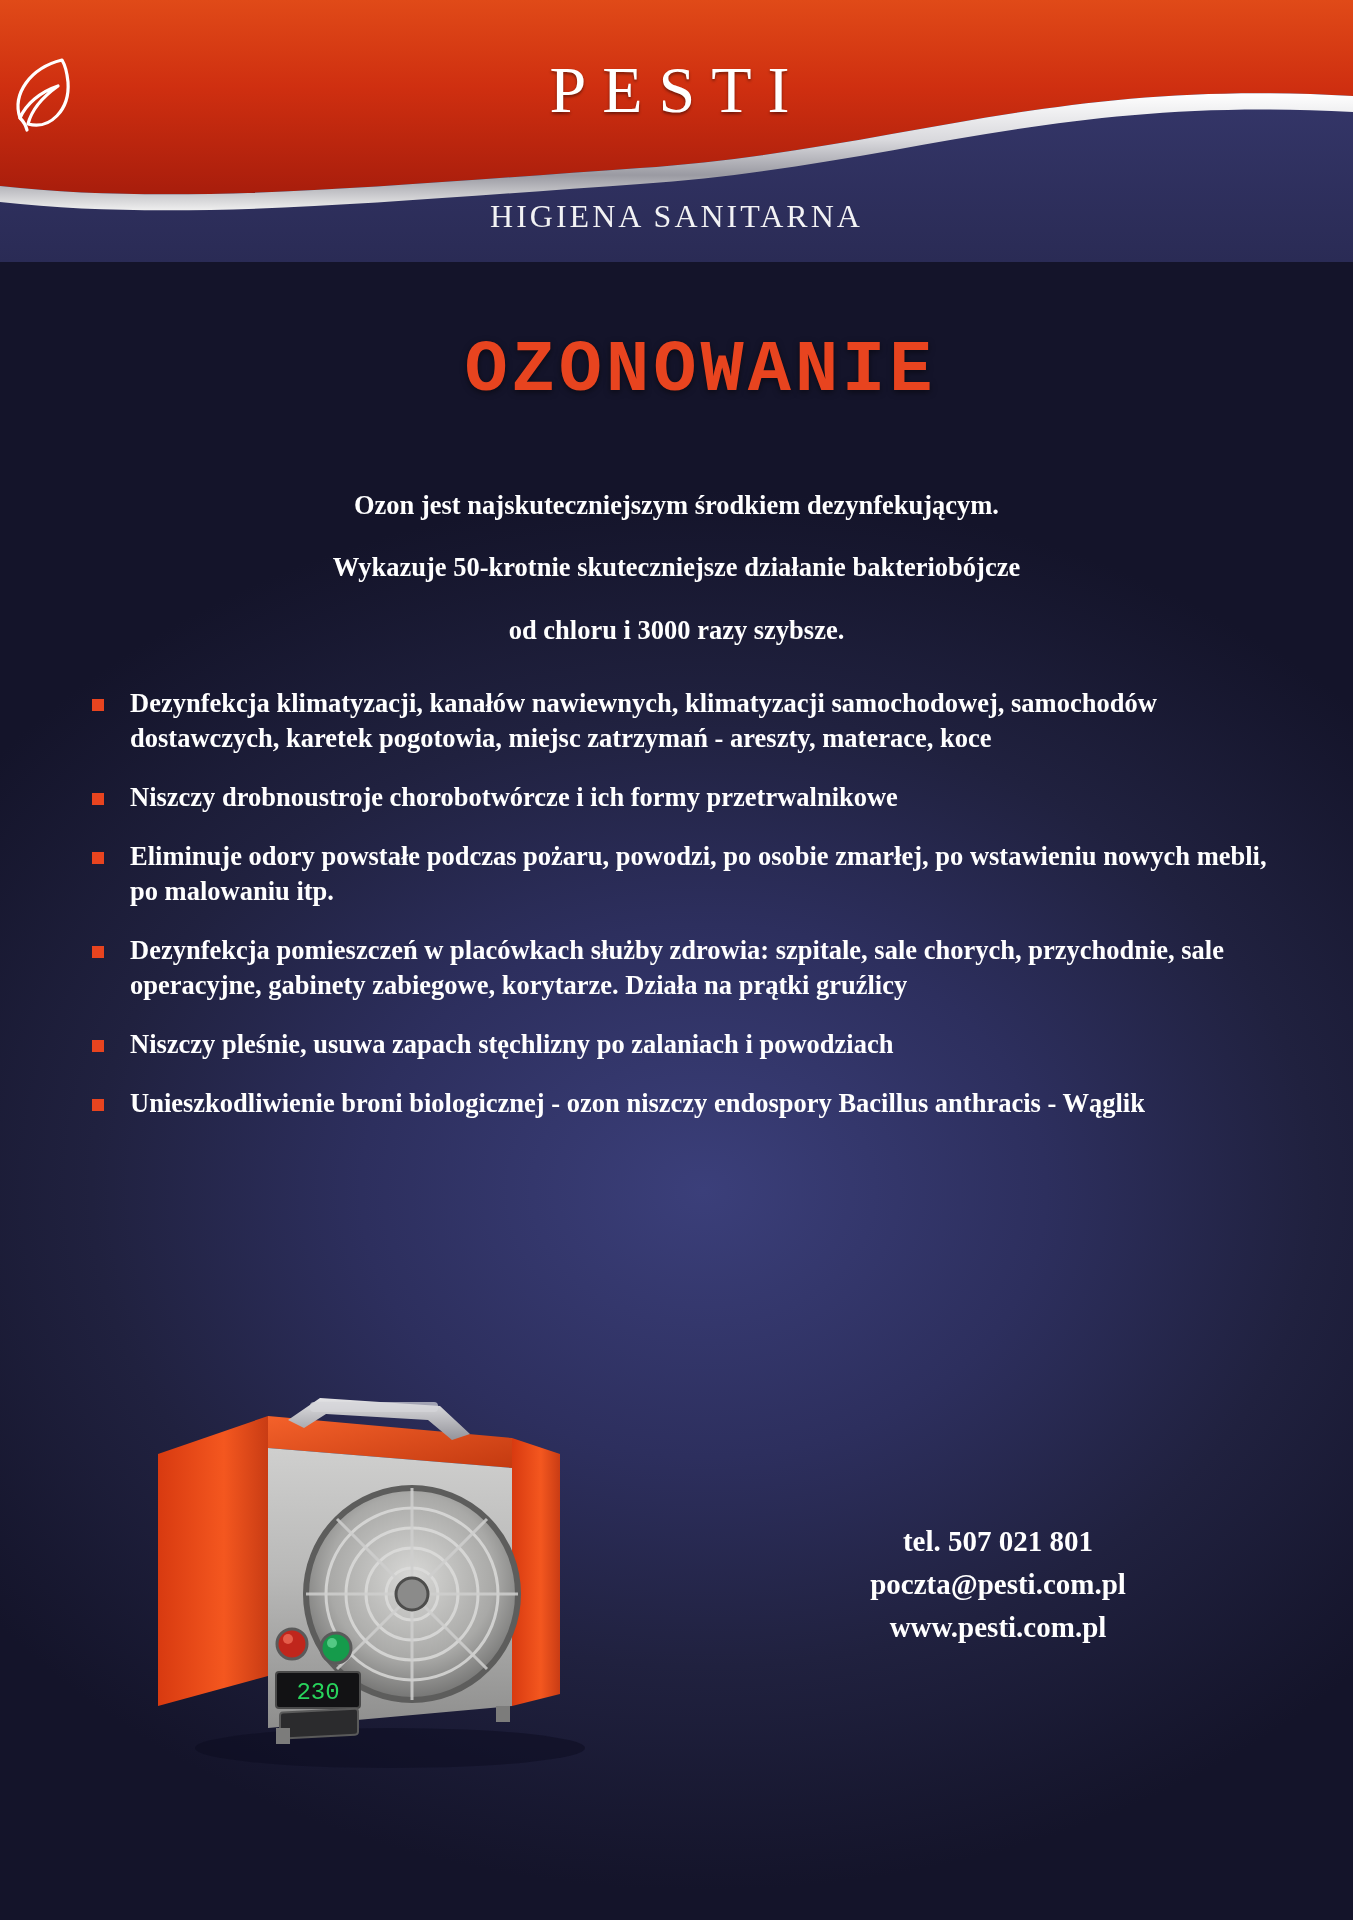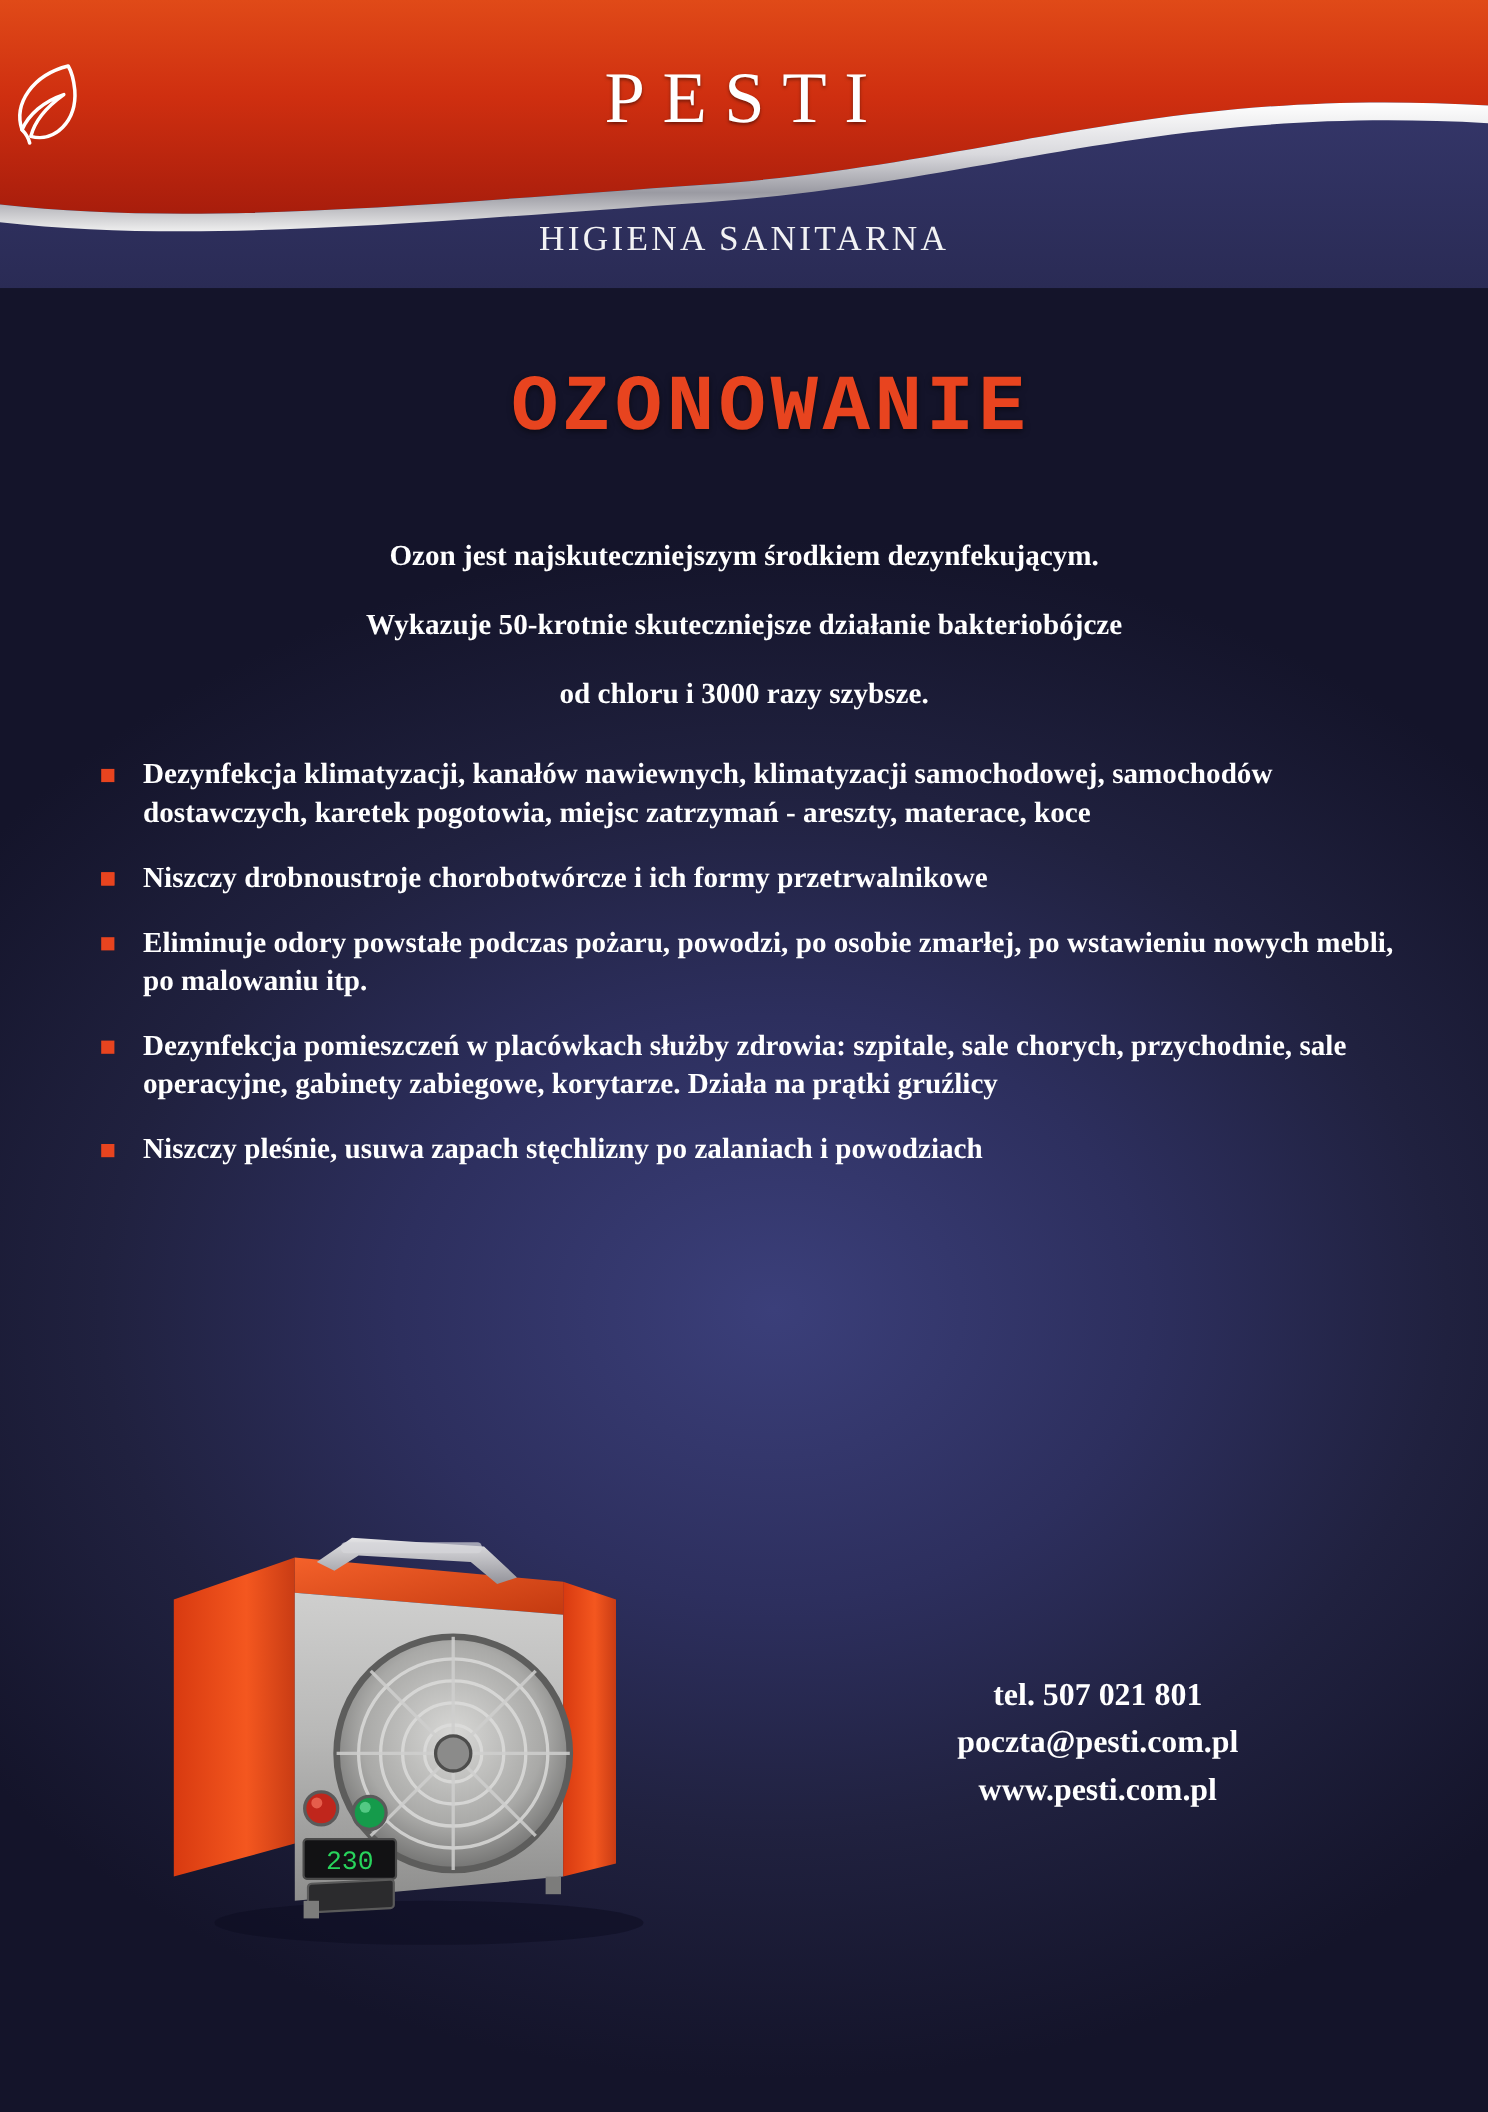--- a/index.html
+++ b/index.html
@@ -218,20 +218,24 @@
       <span class="bullet-marker"></span>
       <span>Eliminuje odory powstałe podczas pożaru, powodzi, po osobie zmarłej, po wstawieniu nowych mebli, po malowaniu itp.</span>
     </div>
     <div class="bullet-item">
       <span class="bullet-marker"></span>
       <span>Dezynfekcja pomieszczeń w placówkach służby zdrowia: szpitale, sale chorych, przychodnie, sale operacyjne, gabinety zabiegowe, korytarze. Działa na prątki gruźlicy</span>
     </div>
     <div class="bullet-item">
       <span class="bullet-marker"></span>
       <span>Niszczy pleśnie, usuwa zapach stęchlizny po zalaniach i powodziach</span>
+    </div>
+    <div class="bullet-item">
+      <span class="bullet-marker"></span>
+      <span>Unieszkodliwienie broni biologicznej - ozon niszczy endospory Bacillus anthracis - Wąglik</span>
     </div>
   </div>
 
   <div class="machine">
     <svg width="470" height="400" viewBox="0 0 470 400">
       <defs>
         <linearGradient id="orangeSide" x1="0" y1="0" x2="1" y2="0">
           <stop offset="0%" stop-color="#d83a10"></stop>
           <stop offset="60%" stop-color="#f4571f"></stop>
           <stop offset="100%" stop-color="#c93c14"></stop>

